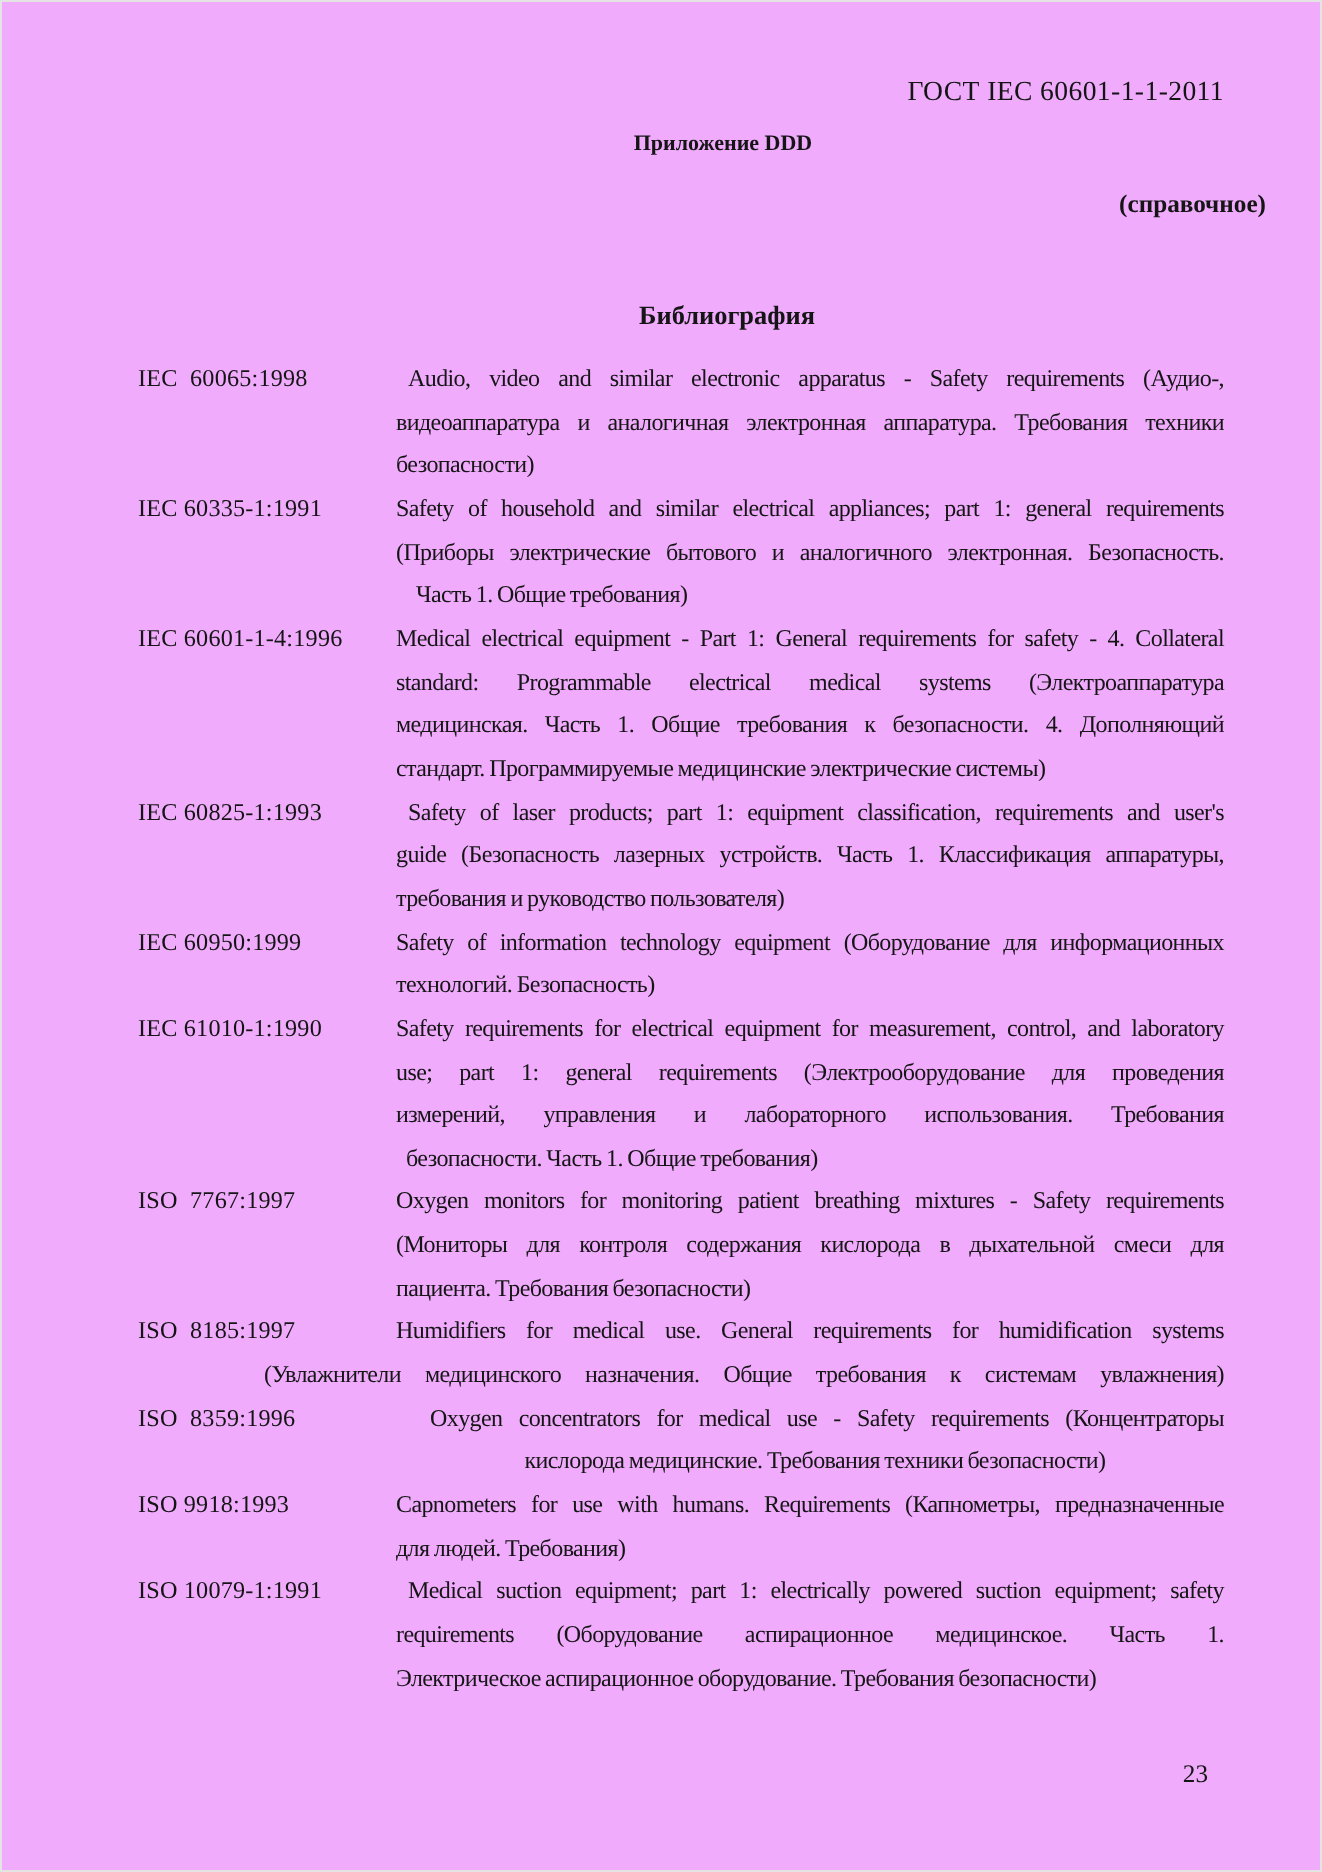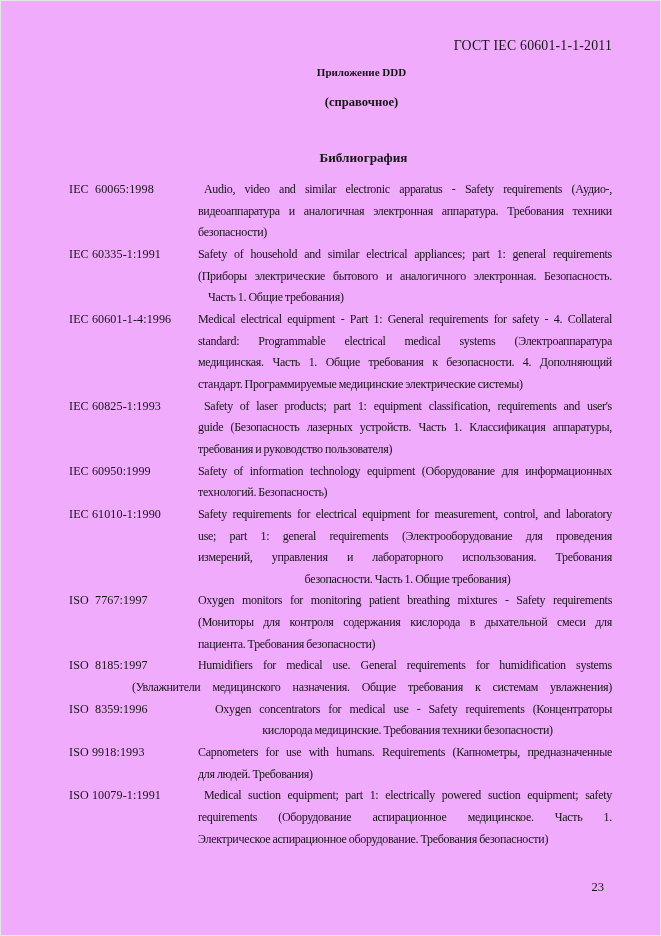--- a/index.html
+++ b/index.html
@@ -23,21 +23,21 @@
   .h-appendix {
     margin-top: 11px;
     text-align: center;
     transform: translateX(21px);
     font-weight: 700;
     font-size: 11px;
     line-height: 17px;
   }
   .h-sub {
     margin-top: 14px;
-    text-align: center;
+    text-align: right;
     transform: translateX(21px);
     font-weight: 700;
     font-size: 12.6px;
     line-height: 15px;
   }
   .h-biblio {
     margin-top: 40px;
     text-align: center;
     transform: translateX(23px);
     font-weight: 700;
@@ -62,21 +62,21 @@
     letter-spacing: -0.3px;
     word-spacing: -0.5px;
   }
   .line { text-align: justify; text-align-last: justify; }
   .line.last { text-align: left; text-align-last: auto; }
   
   .bib-entry:nth-child(1) .line:nth-child(1),
   .bib-entry:nth-child(4) .line:nth-child(1),
   .bib-entry:nth-child(11) .line:nth-child(1) { text-indent: 6px; }
   .bib-entry:nth-child(2) .line:nth-child(3) { text-indent: 10px; }
-  .bib-entry:nth-child(6) .line:nth-child(4) { text-indent: 5px; text-align: center; }
+  .bib-entry:nth-child(6) .line:nth-child(4) { text-indent: 5px; }
   .bib-entry:nth-child(9) .line:nth-child(1) { text-indent: 17px; }
   .bib-entry:nth-child(9) .line:nth-child(2) { text-indent: 5px; text-align: center; }
   
   .bib-entry:nth-child(8) .line:nth-child(2) {
     margin-left: -66px;
     text-align: justify;
     text-align-last: justify;
   }
   .page-num {
     position: absolute;

